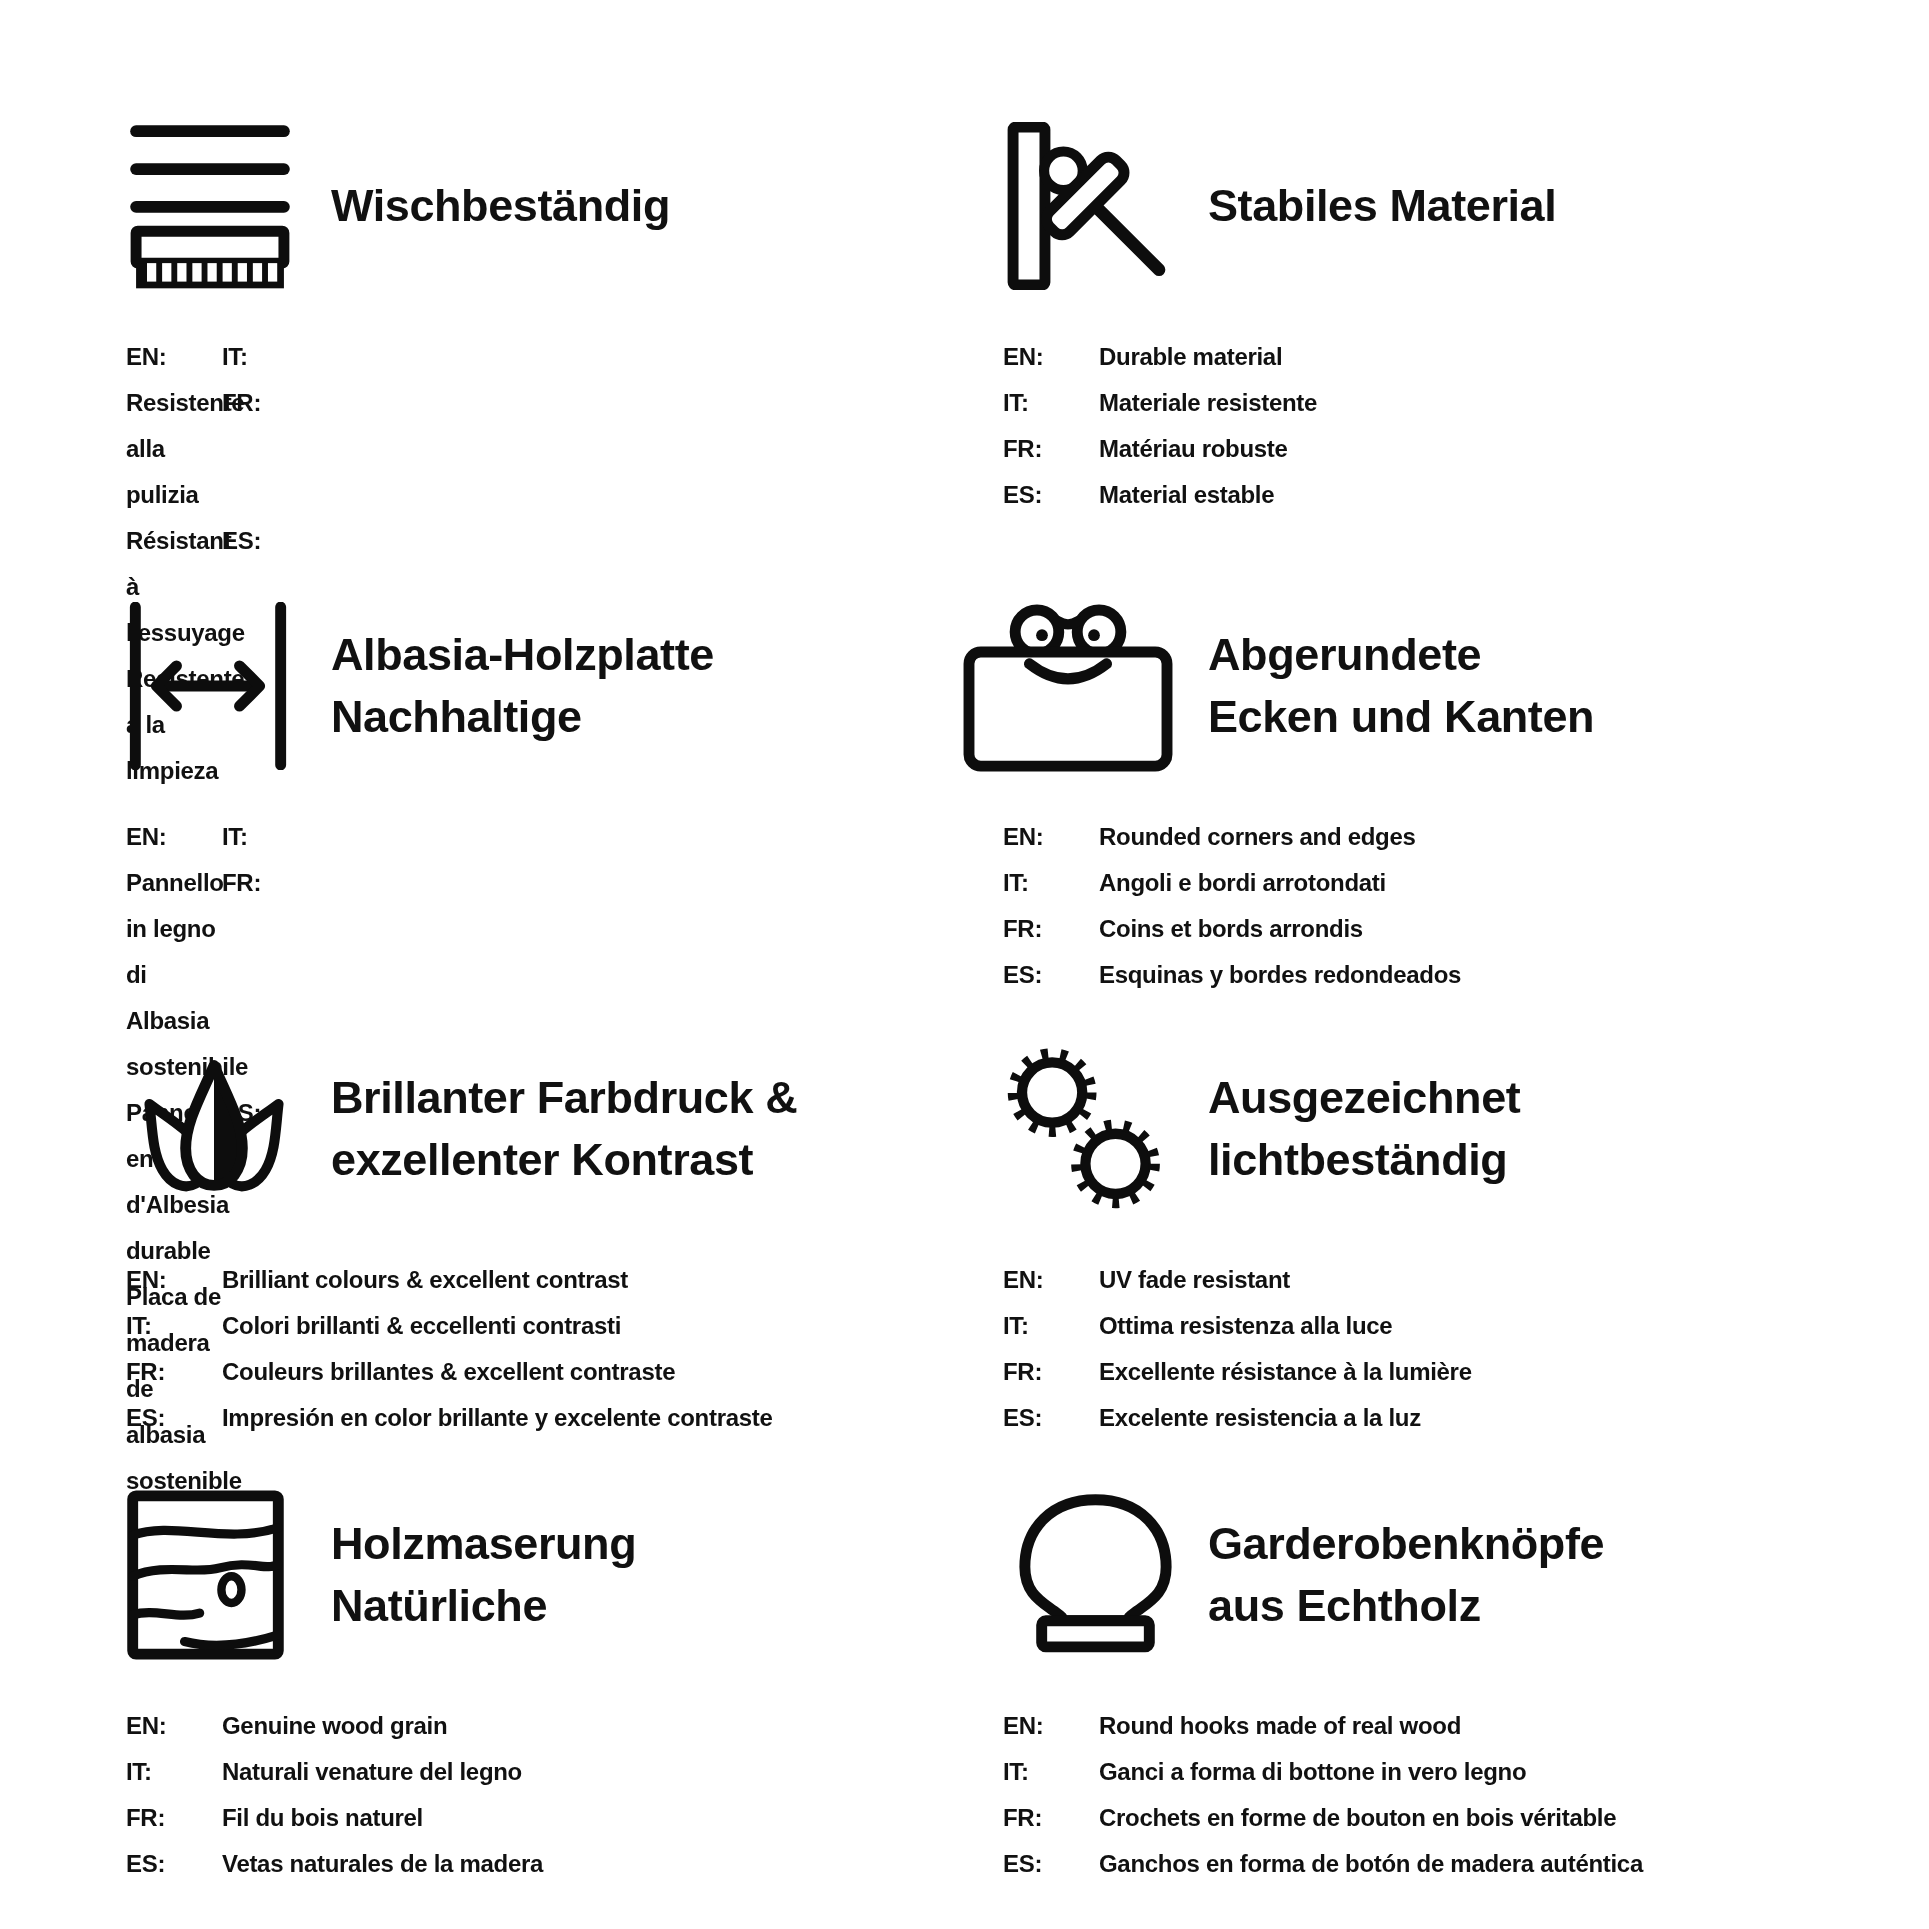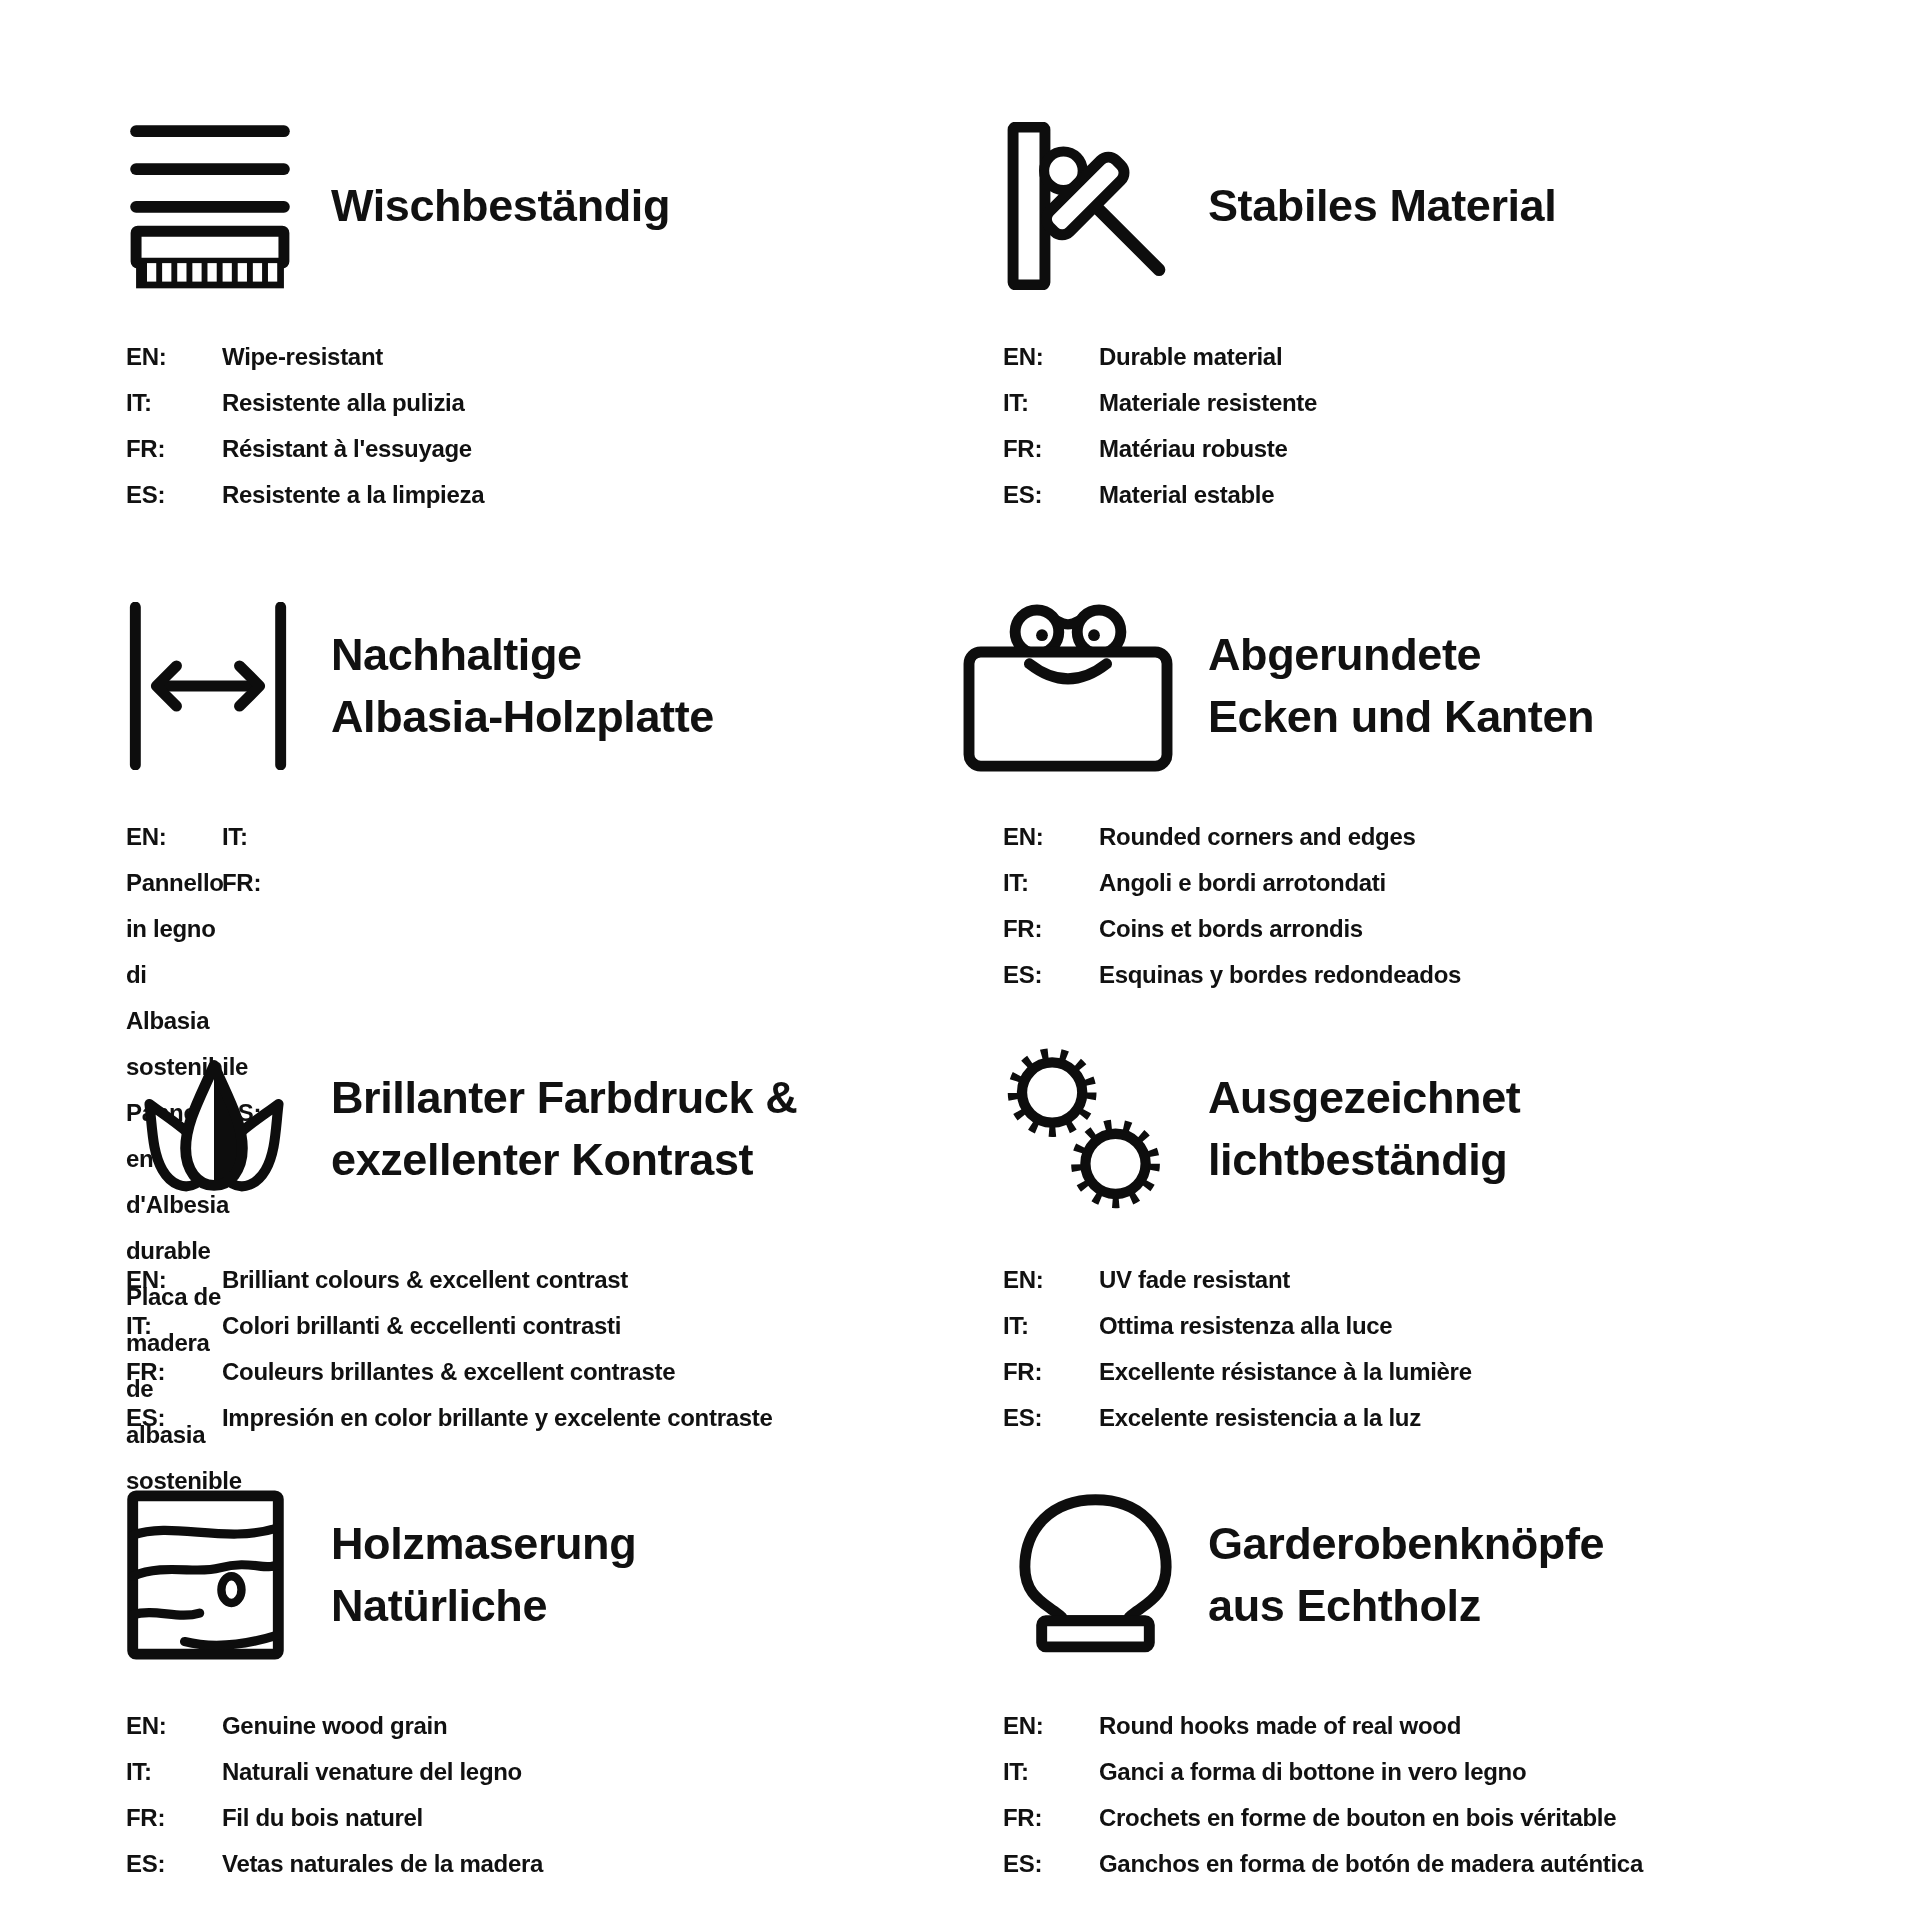--- a/index.html
+++ b/index.html
@@ -60,21 +60,20 @@
               <rect x="169" y="168" width="11" height="22"></rect>
             </g>
           </svg>
         </div>
         <h2 class="ttl">
           <span>Wischbeständig</span>
         </h2>
       </div>
       <div class="tr">
         <span class="lg">EN:</span>
-        <span class="vl">Wipe-resistant</span>
         <span class="lg">IT:</span>
         <span class="vl">Resistente alla pulizia</span>
         <span class="lg">FR:</span>
         <span class="vl">Résistant à l'essuyage</span>
         <span class="lg">ES:</span>
         <span class="vl">Resistente a la limpieza</span>
       </div>
     </section>
 
     <section class="s">
@@ -108,22 +107,22 @@
         <div class="slot">
           <svg class="icon" width="164" height="168" viewBox="0 0 195 200">
             <line x1="11" y1="6" x2="11" y2="194" stroke-width="13"></line>
             <line x1="184" y1="6" x2="184" y2="194" stroke-width="13"></line>
             <line x1="40" y1="100" x2="155" y2="100" stroke-width="13"></line>
             <polyline points="60,76 36,100 60,124" stroke-width="13"></polyline>
             <polyline points="135,76 159,100 135,124" stroke-width="13"></polyline>
           </svg>
         </div>
         <h2 class="ttl">
+          <span>Albasia-Holzplatte</span>
           <span>Nachhaltige</span>
-          <span>Albasia-Holzplatte</span>
         </h2>
       </div>
       <div class="tr">
         <span class="lg">EN:</span>
         <span class="lg">IT:</span>
         <span class="vl">Pannello in legno di Albasia sostenibile</span>
         <span class="lg">FR:</span>
         <span class="vl">Panneau en bois d'Albesia durable</span>
         <span class="lg">ES:</span>
         <span class="vl">Placa de madera de albasia sostenible</span>

